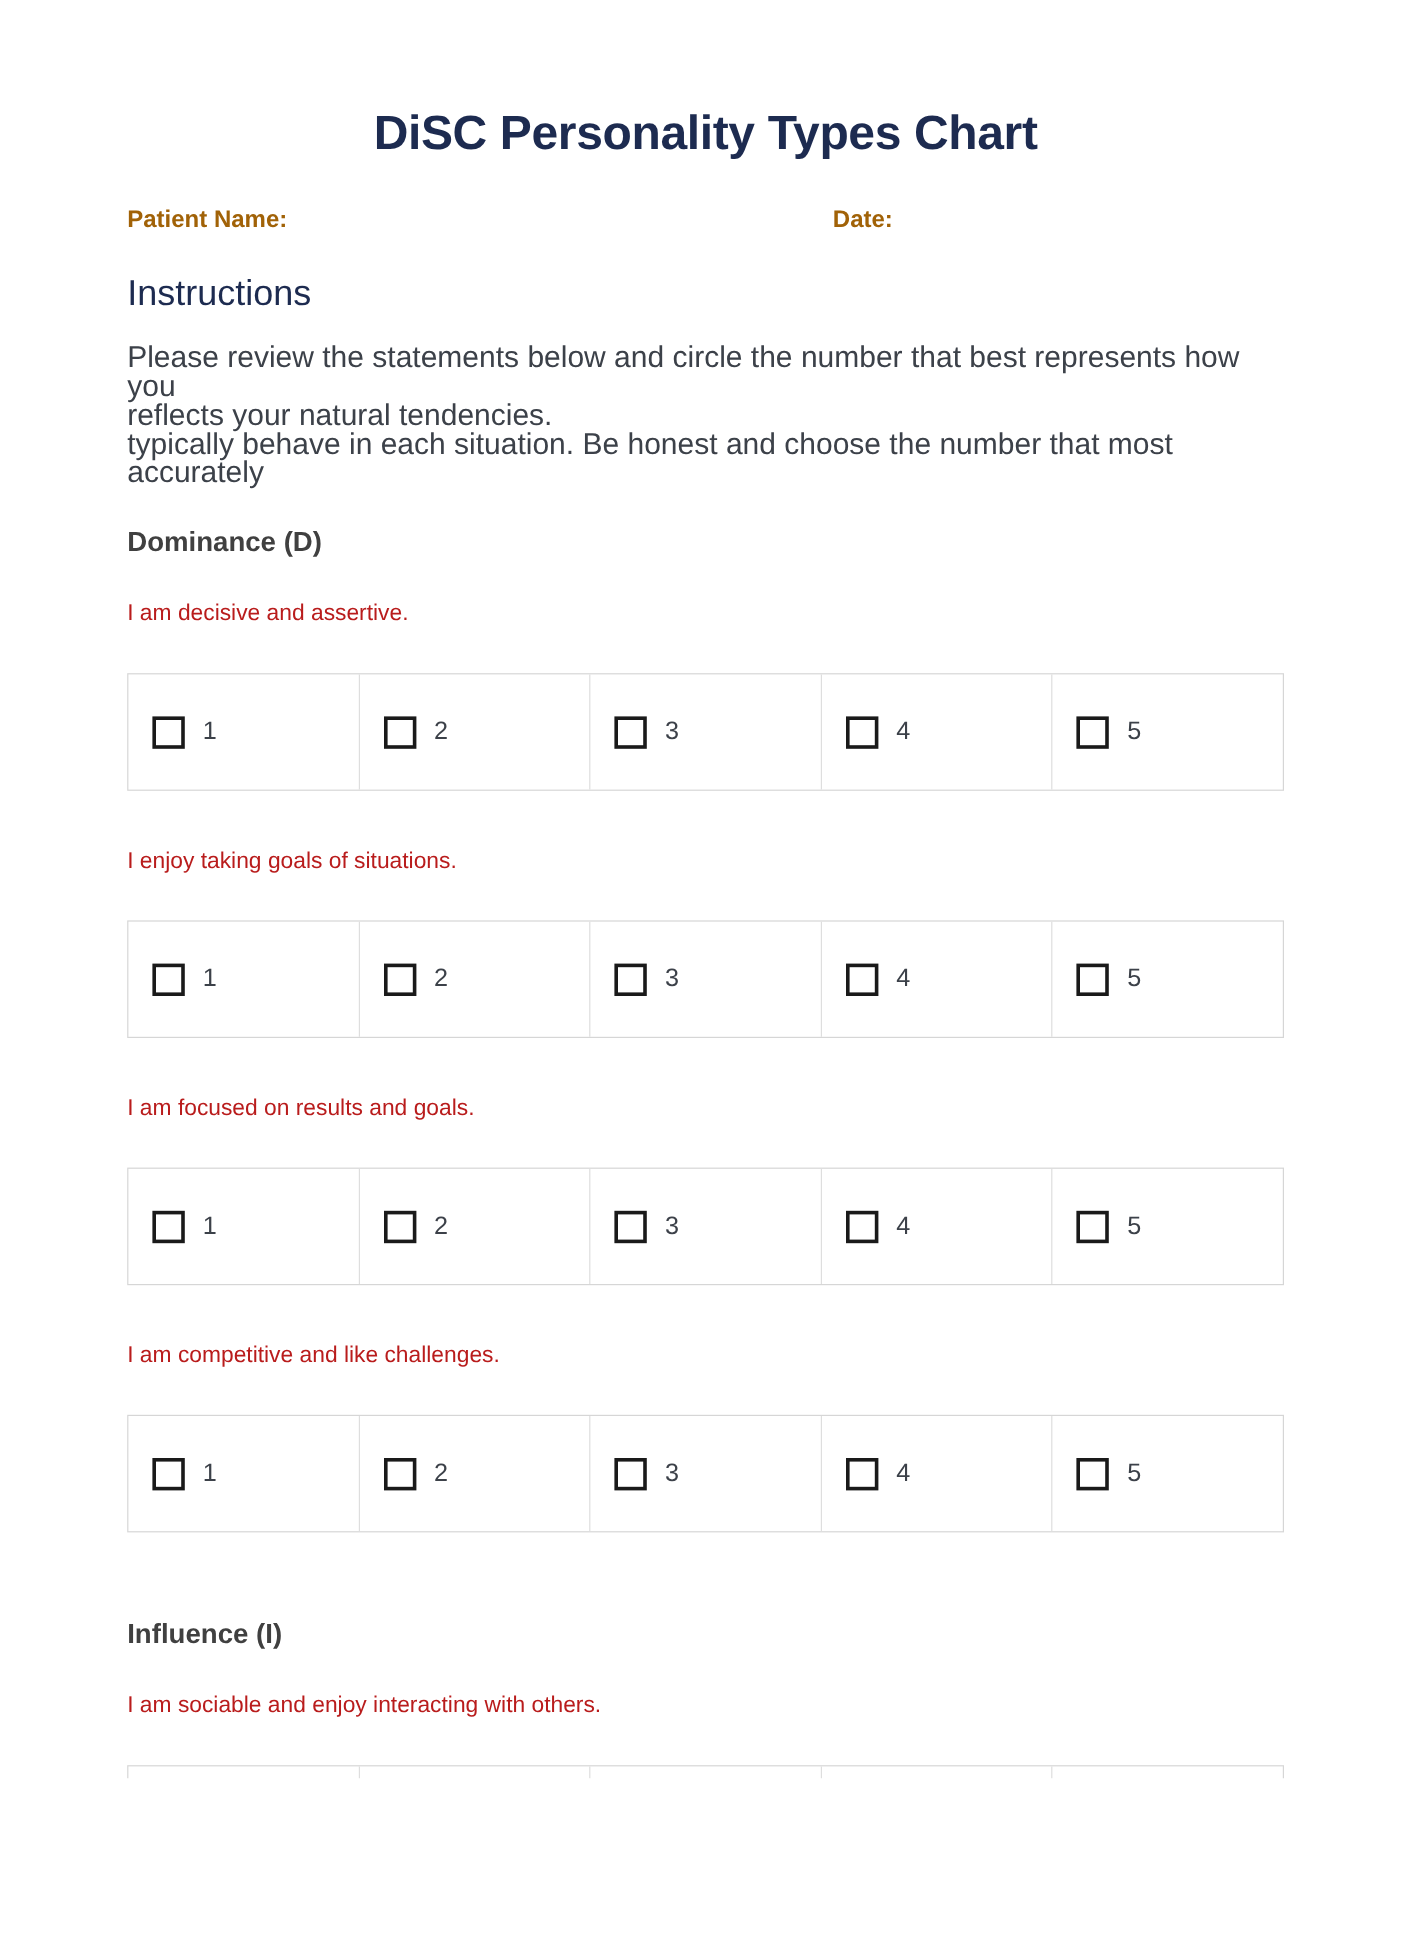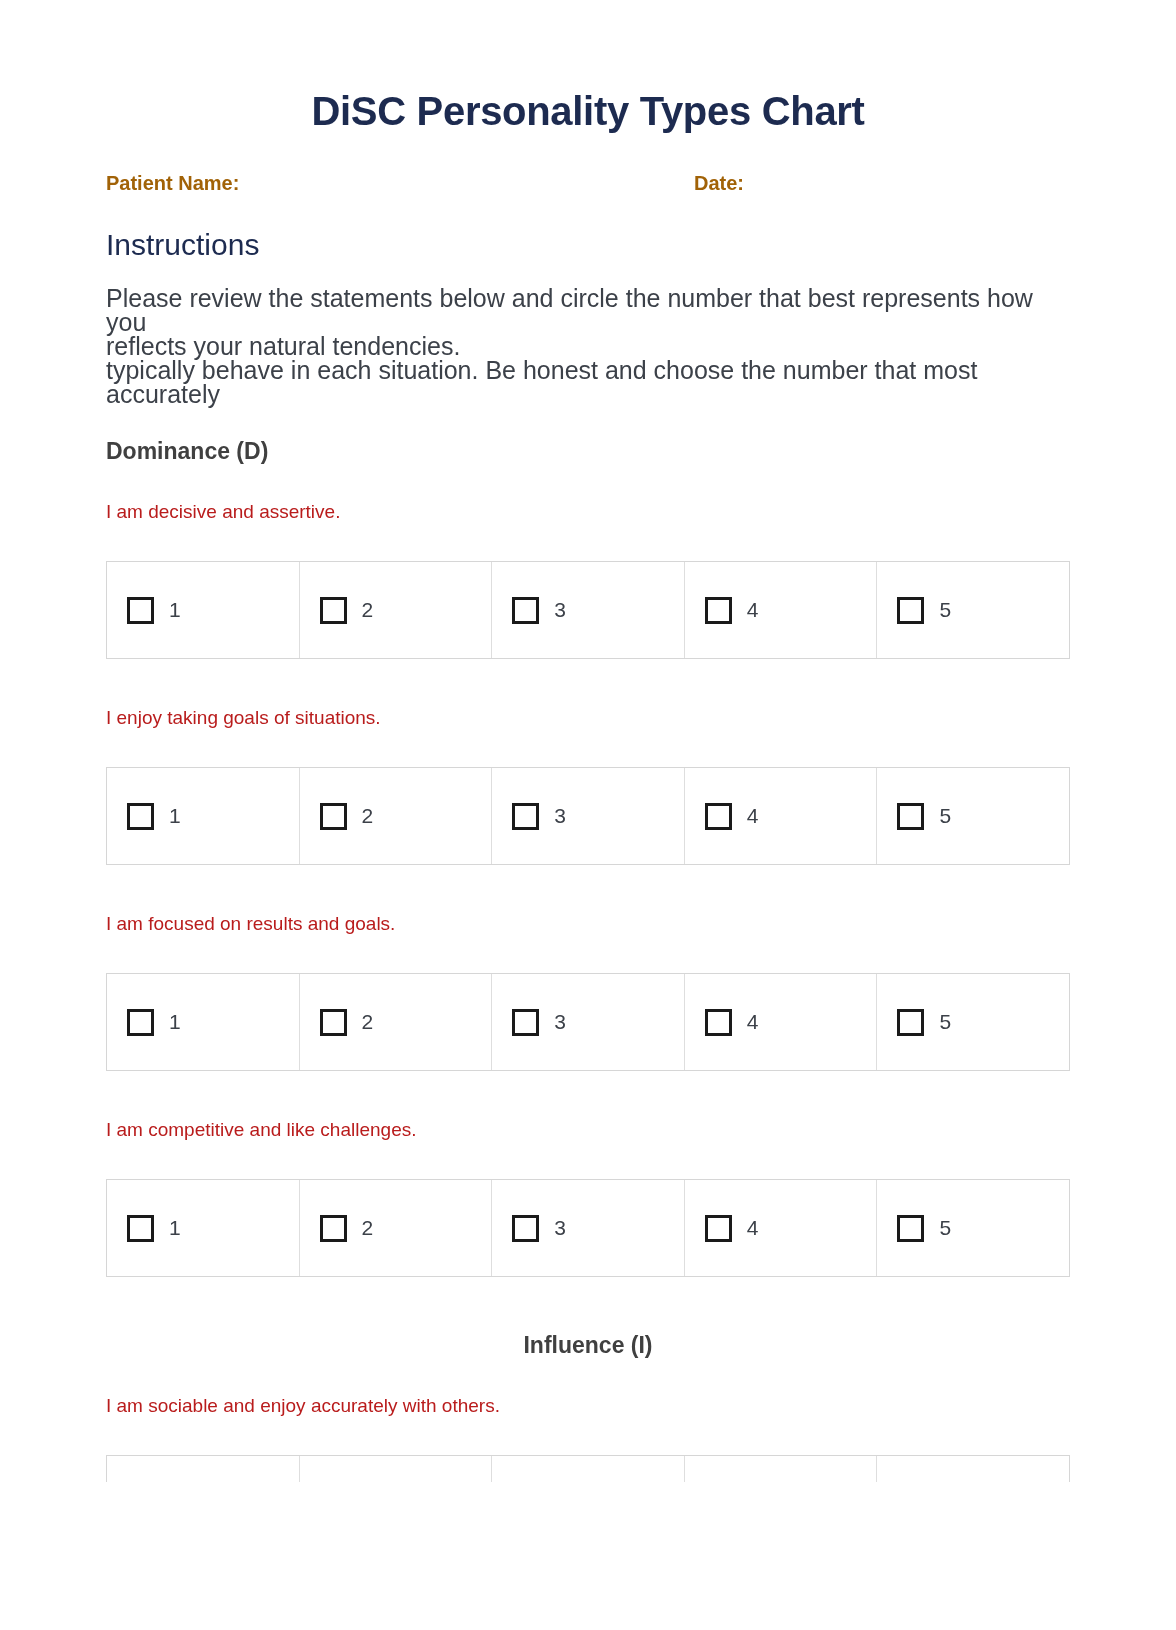--- a/index.html
+++ b/index.html
@@ -54,21 +54,21 @@
     line-height: 24px;
     color: #3c4149;
   }
   .section-heading {
     margin: 31px 0 0;
     font-size: 23px;
     line-height: 28px;
     font-weight: bold;
     color: #404040;
   }
-  .section-heading.gap-lg { margin-top: 54px; text-align: center; }
+  .section-heading.gap-lg { margin-top: 70px; }
   .statement {
     margin: 48px 0 0;
     font-size: 19px;
     line-height: 22px;
     color: #b91c1c;
   }
   .statement.after-heading { margin-top: 36px; }
   .rating-table {
     margin: 38px 0 0;
     display: flex;
@@ -212,21 +212,21 @@
         <span class="rating-label">4</span>
       </div>
       <div class="rating-cell">
         <span class="checkbox"></span>
         <span class="rating-label">5</span>
       </div>
     </div>
 
     <h3 class="section-heading gap-lg">Influence (I)</h3>
 
-    <p class="statement after-heading">I am sociable and enjoy accurately with others.</p>
+    <p class="statement after-heading">I am sociable and enjoy interacting with others.</p>
     <div class="rating-table">
       <div class="rating-cell">
         <span class="checkbox"></span>
         <span class="rating-label">1</span>
       </div>
       <div class="rating-cell">
         <span class="checkbox"></span>
         <span class="rating-label">2</span>
       </div>
       <div class="rating-cell">

